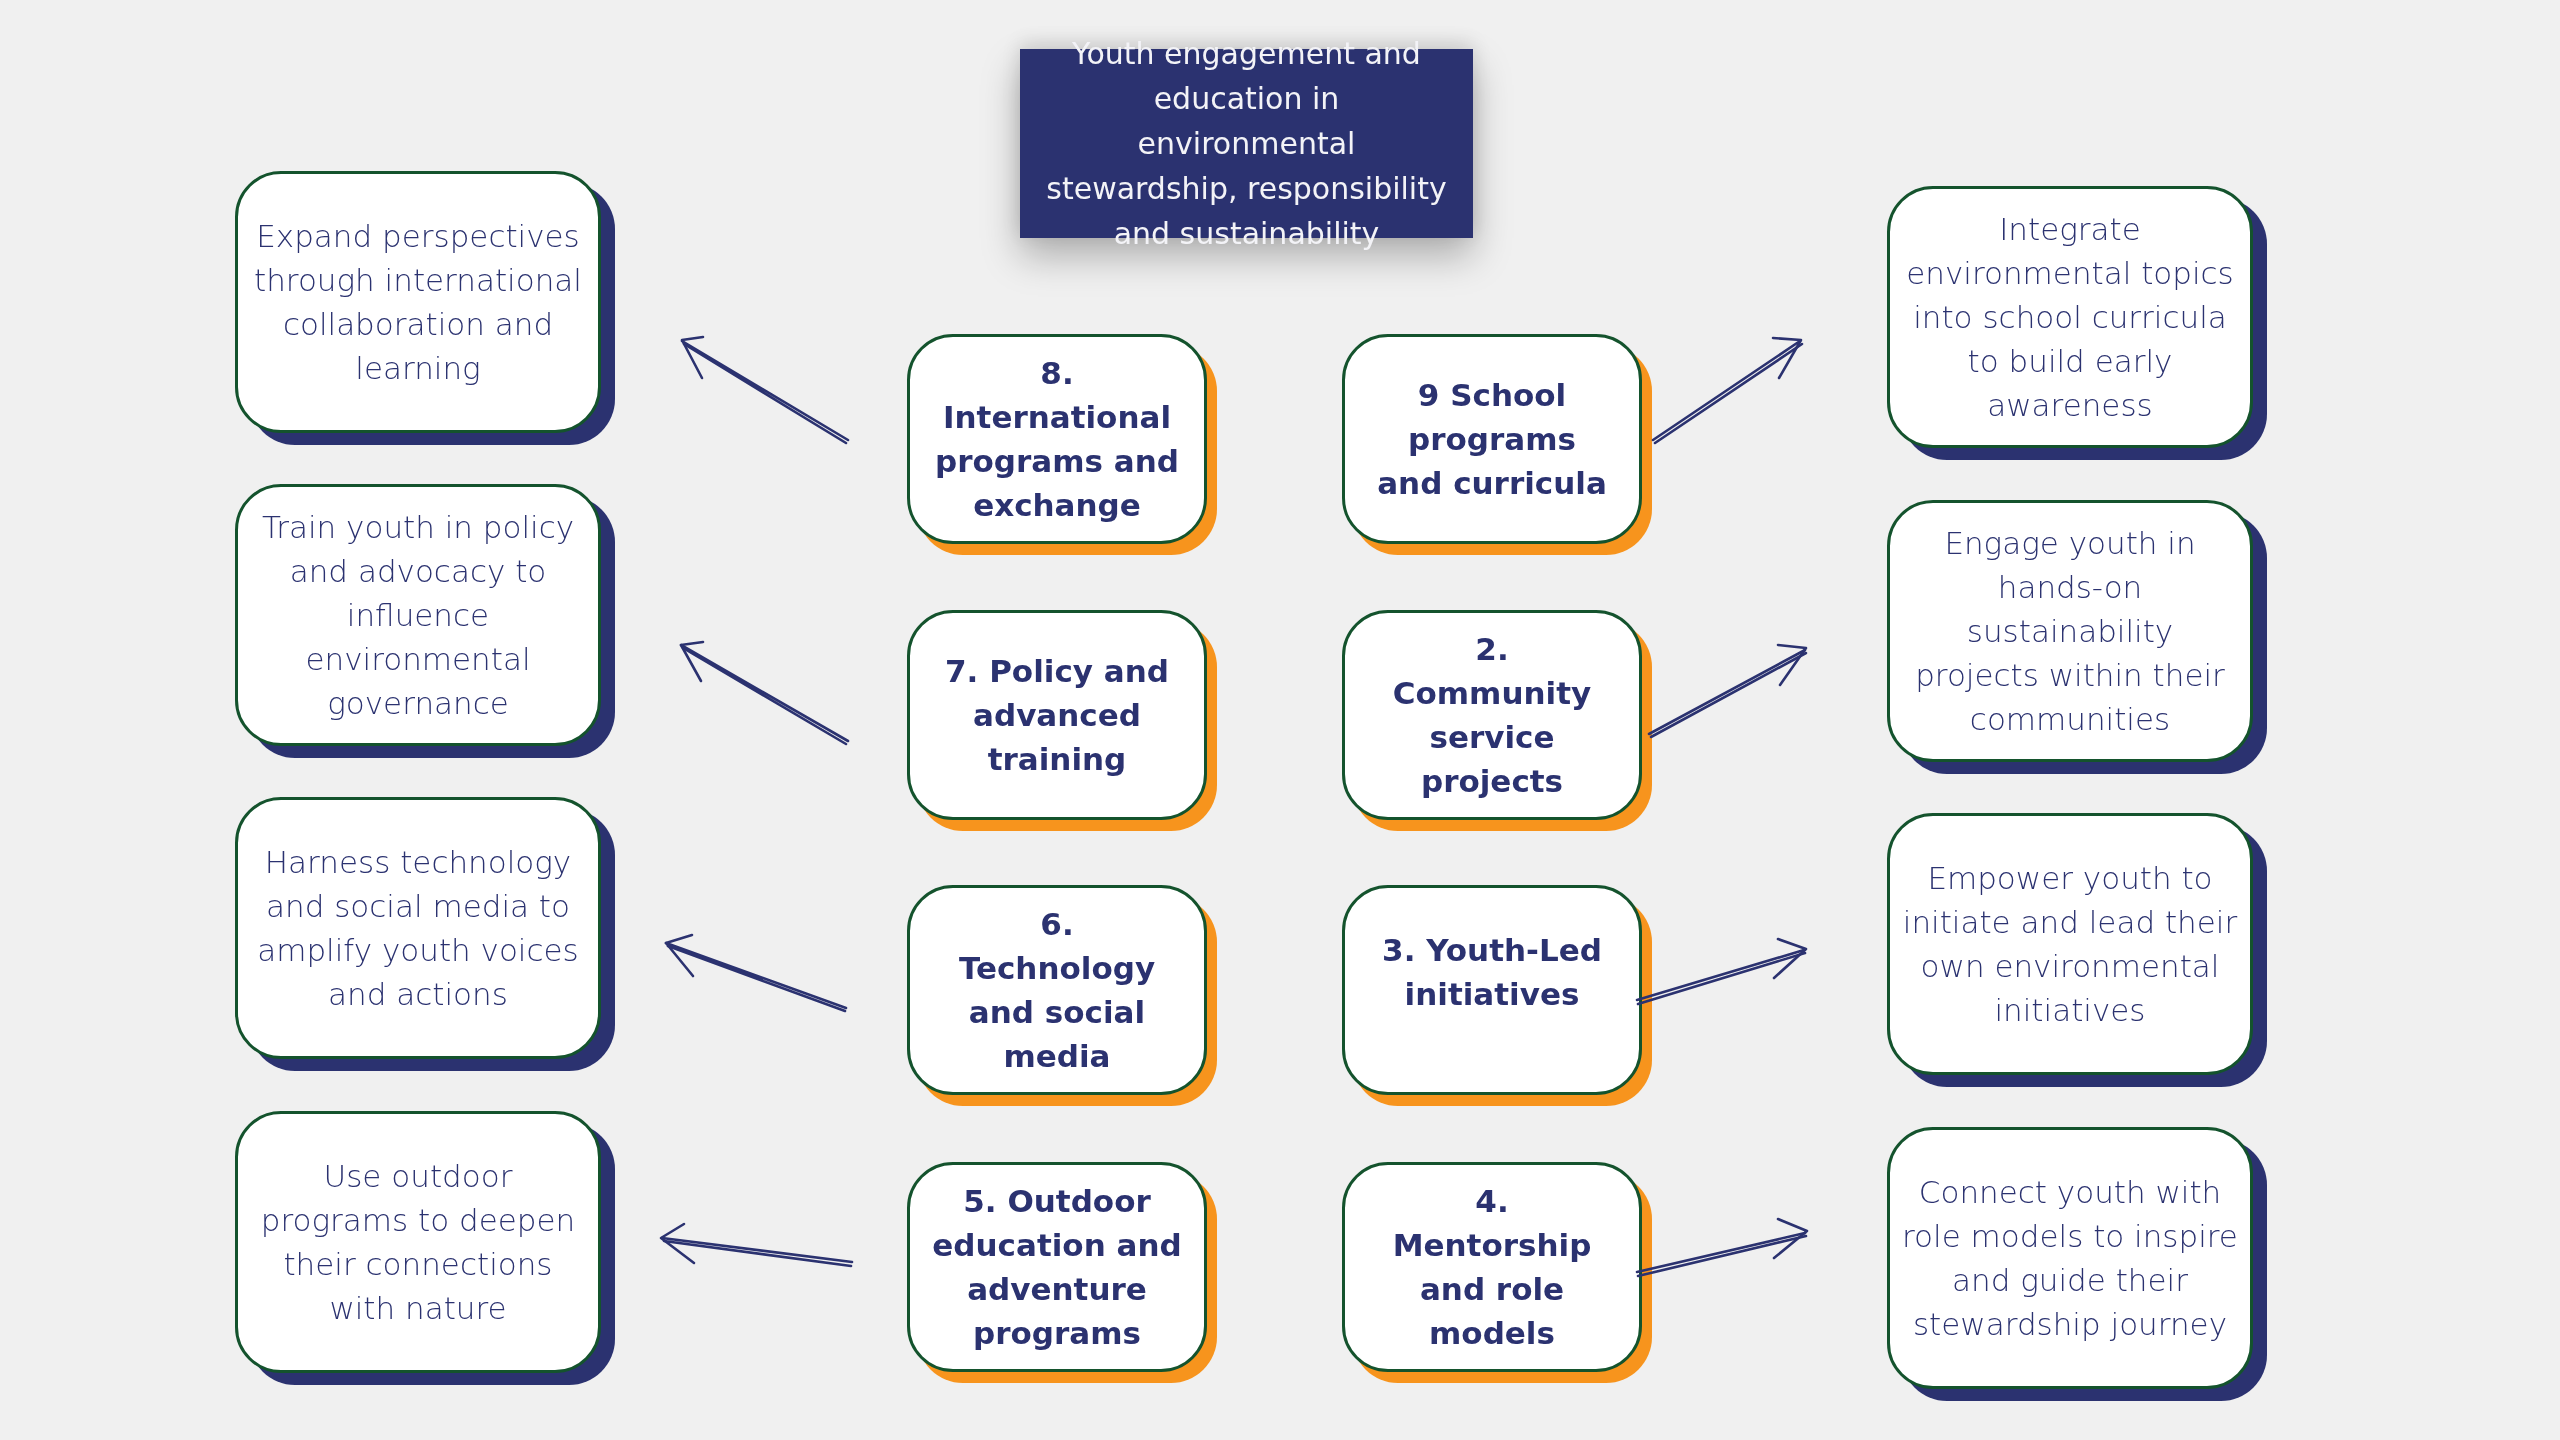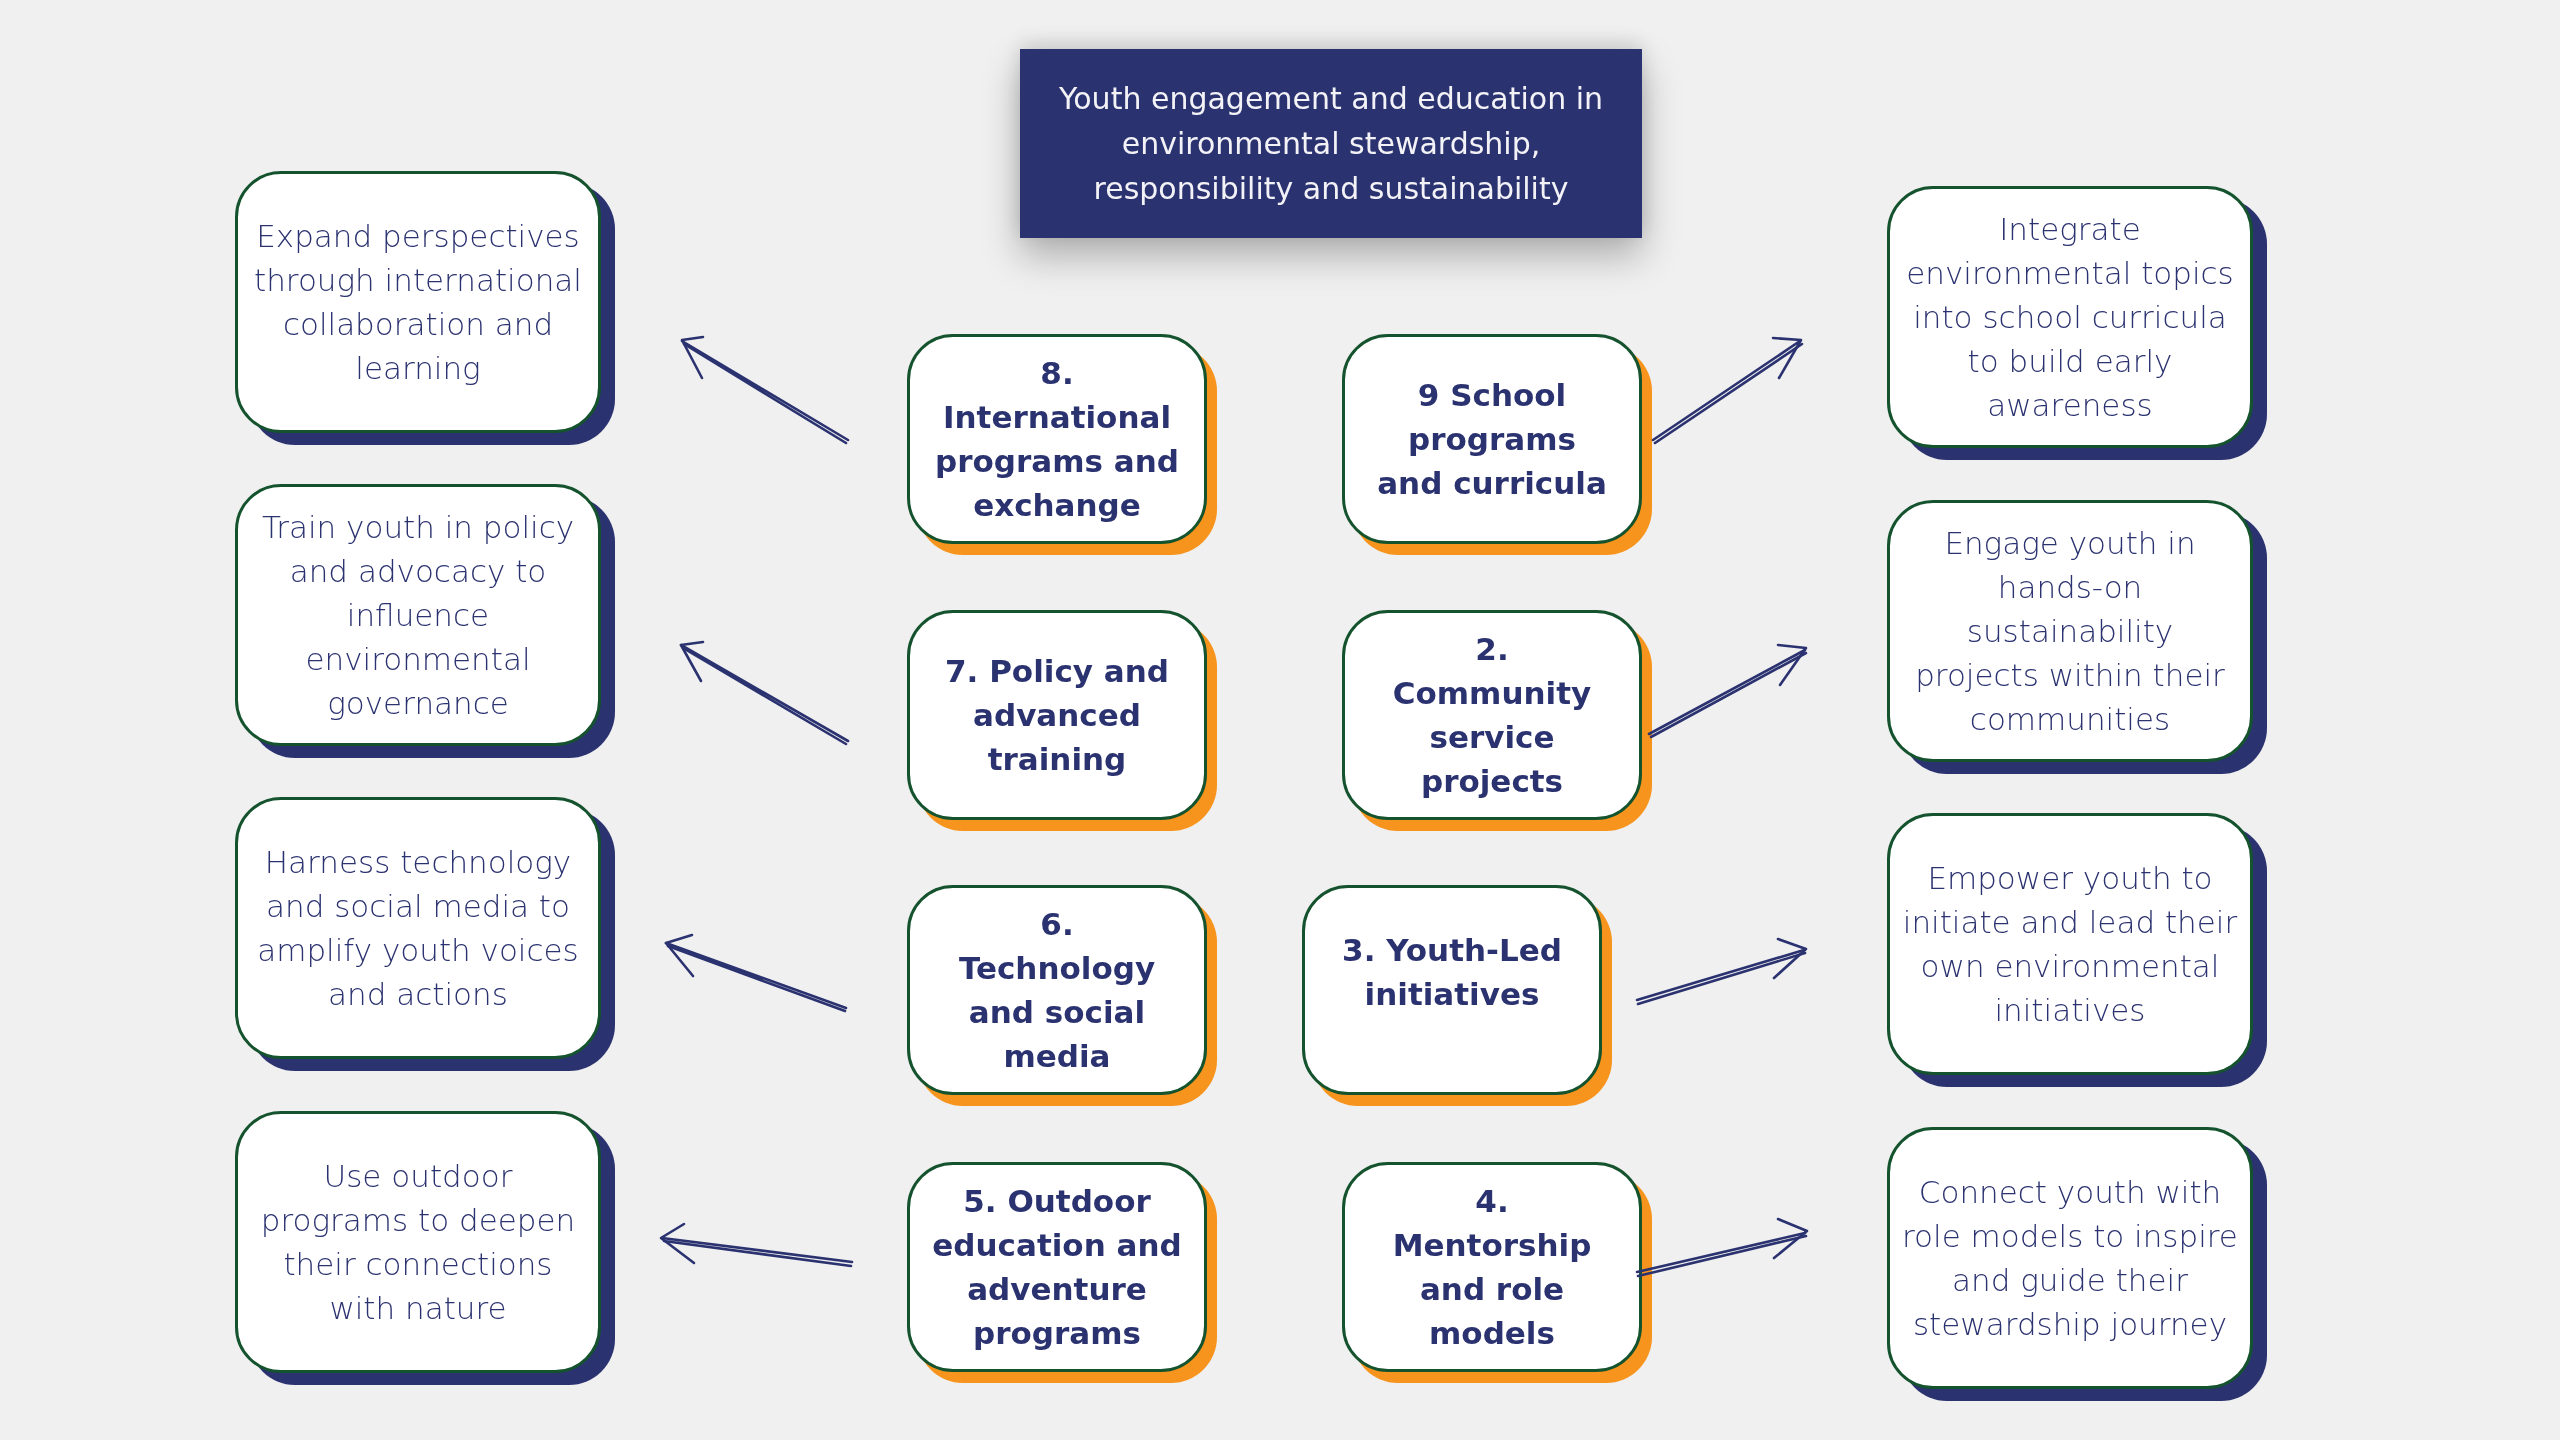--- a/index.html
+++ b/index.html
@@ -3,21 +3,21 @@
 <meta charset="utf-8">
 <style>
   html, body { margin: 0; padding: 0; }
   body {
     width: 2560px; height: 1440px; position: relative; overflow: hidden;
     background: #f0f0f0;
     font-family: "DejaVu Sans", "Liberation Sans", sans-serif;
     color: #2b3270;
   }
   .title {
-    position: absolute; left: 1020px; top: 49px; width: 622px; height: 189px;
+    position: absolute; left: 1020px; top: 49px; width: 453px; height: 189px;
     background: #2b3270; color: #f3f3f7;
     box-shadow: 0 18px 36px rgba(0,0,0,0.28), 0 -6px 18px rgba(0,0,0,0.12);
     display: flex; align-items: center; justify-content: center; text-align: center;
     font-size: 30px; line-height: 45px; padding: 0 20px; box-sizing: border-box;
   }
   .box {
     position: absolute; box-sizing: border-box;
     background: #ffffff; border: 3px solid #14532d; border-radius: 46px;
     display: flex; align-items: center; justify-content: center; text-align: center;
     white-space: pre-line;
@@ -77,21 +77,21 @@
 adventure
 programs</div>
 
 <div class="box program" style="left:1342px; top:334px;">9 School
 programs
 and curricula</div>
 <div class="box program" style="left:1342px; top:610px;">2.
 Community
 service
 projects</div>
-<div class="box program top" style="left:1302px; top:885px;text-align:center;">3. Youth-Led
+<div class="box program top" style="left:1342px; top:885px;text-align:center;">3. Youth-Led
 initiatives</div>
 <div class="box program" style="left:1342px; top:1162px;">4.
 Mentorship
 and role
 models</div>
 
 <div class="box outcome" style="left:1887px; top:186px;">Integrate
 environmental topics
 into school curricula
 to build early

